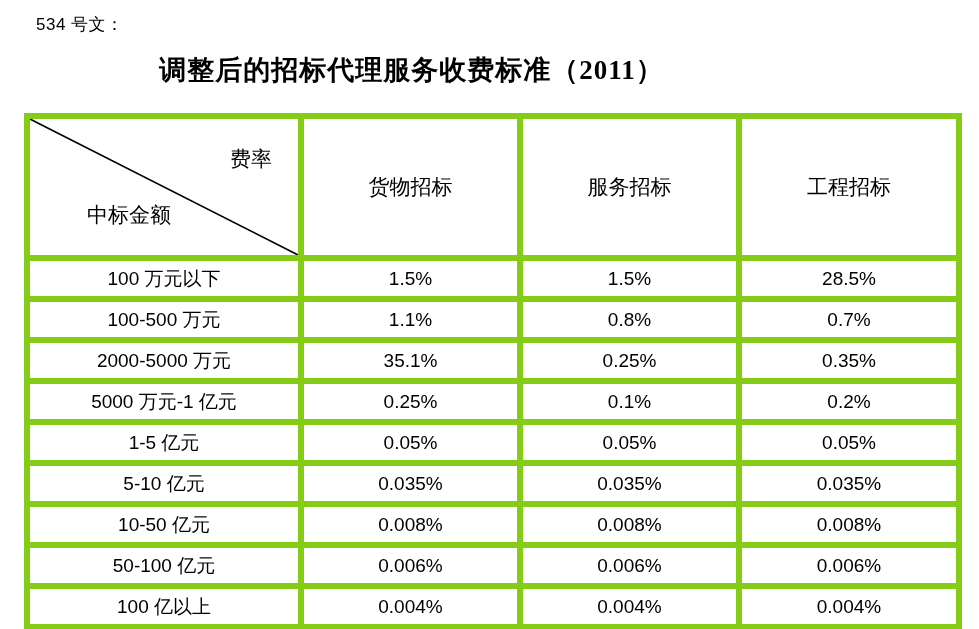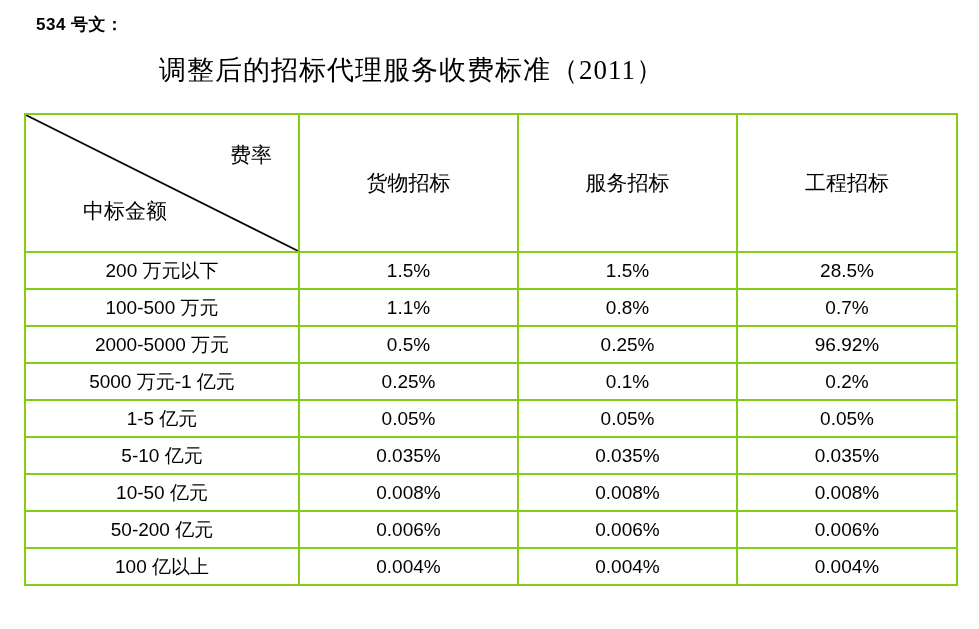--- a/index.html
+++ b/index.html
@@ -19,51 +19,51 @@
     width: 979px;
     height: 629px;
     box-sizing: border-box;
   }
   .doc-ref {
     position: absolute;
     left: 36px;
     top: 13px;
     font-family: "Liberation Sans", sans-serif;
     font-size: 17px;
-    font-weight: bold;
+    font-weight: normal;
     letter-spacing: 0.5px;
     white-space: nowrap;
     text-align: center;
   }
   .doc-title {
     position: absolute;
     left: 0;
     top: 52px;
     width: 823px;
     text-align: center;
     font-family: "Liberation Serif", serif;
     font-size: 27px;
-    font-weight: normal;
+    font-weight: bold;
     letter-spacing: 1px;
     white-space: nowrap;
   }
   .table-wrap {
     position: absolute;
     left: 24px;
     top: 113px;
     width: 932px;
   }
   table.fee-table {
     border-collapse: collapse;
     width: 932px;
     table-layout: fixed;
   }
   table.fee-table td,
   table.fee-table th {
-    border: 2px solid #84cc16;
+    border: 6px solid #84cc16;
     text-align: center;
     vertical-align: middle;
     font-family: "Liberation Sans", sans-serif;
     font-size: 19px;
     font-weight: normal;
     padding: 0;
     height: 35px;
   }
   table.fee-table col.c0 { width: 274px; }
   table.fee-table col.c1 { width: 219px; }
@@ -142,36 +142,36 @@
             <span class="lbl-rate">费率</span>
             <span class="lbl-amount">中标金额</span>
           </th>
           <th class="head-cell">货物招标</th>
           <th class="head-cell">服务招标</th>
           <th class="head-cell">工程招标</th>
         </tr>
       </thead>
       <tbody>
         <tr>
-          <td class="row-label">200 万元以下</td>
+          <td class="row-label">100 万元以下</td>
           <td class="val">1.5%</td>
           <td class="val">1.5%</td>
           <td class="val">28.5%</td>
         </tr>
         <tr>
           <td class="row-label">100-500 万元</td>
           <td class="val">1.1%</td>
           <td class="val">0.8%</td>
           <td class="val">0.7%</td>
         </tr>
         <tr>
           <td class="row-label">2000-5000 万元</td>
-          <td class="val">0.5%</td>
+          <td class="val">35.1%</td>
           <td class="val">0.25%</td>
-          <td class="val">96.92%</td>
+          <td class="val">0.35%</td>
         </tr>
         <tr>
           <td class="row-label">5000 万元-1 亿元</td>
           <td class="val">0.25%</td>
           <td class="val">0.1%</td>
           <td class="val">0.2%</td>
         </tr>
         <tr>
           <td class="row-label">1-5 亿元</td>
           <td class="val">0.05%</td>
@@ -184,21 +184,21 @@
           <td class="val">0.035%</td>
           <td class="val">0.035%</td>
         </tr>
         <tr>
           <td class="row-label">10-50 亿元</td>
           <td class="val">0.008%</td>
           <td class="val">0.008%</td>
           <td class="val">0.008%</td>
         </tr>
         <tr>
-          <td class="row-label">50-200 亿元</td>
+          <td class="row-label">50-100 亿元</td>
           <td class="val">0.006%</td>
           <td class="val">0.006%</td>
           <td class="val">0.006%</td>
         </tr>
         <tr>
           <td class="row-label">100 亿以上</td>
           <td class="val">0.004%</td>
           <td class="val">0.004%</td>
           <td class="val">0.004%</td>
         </tr>

